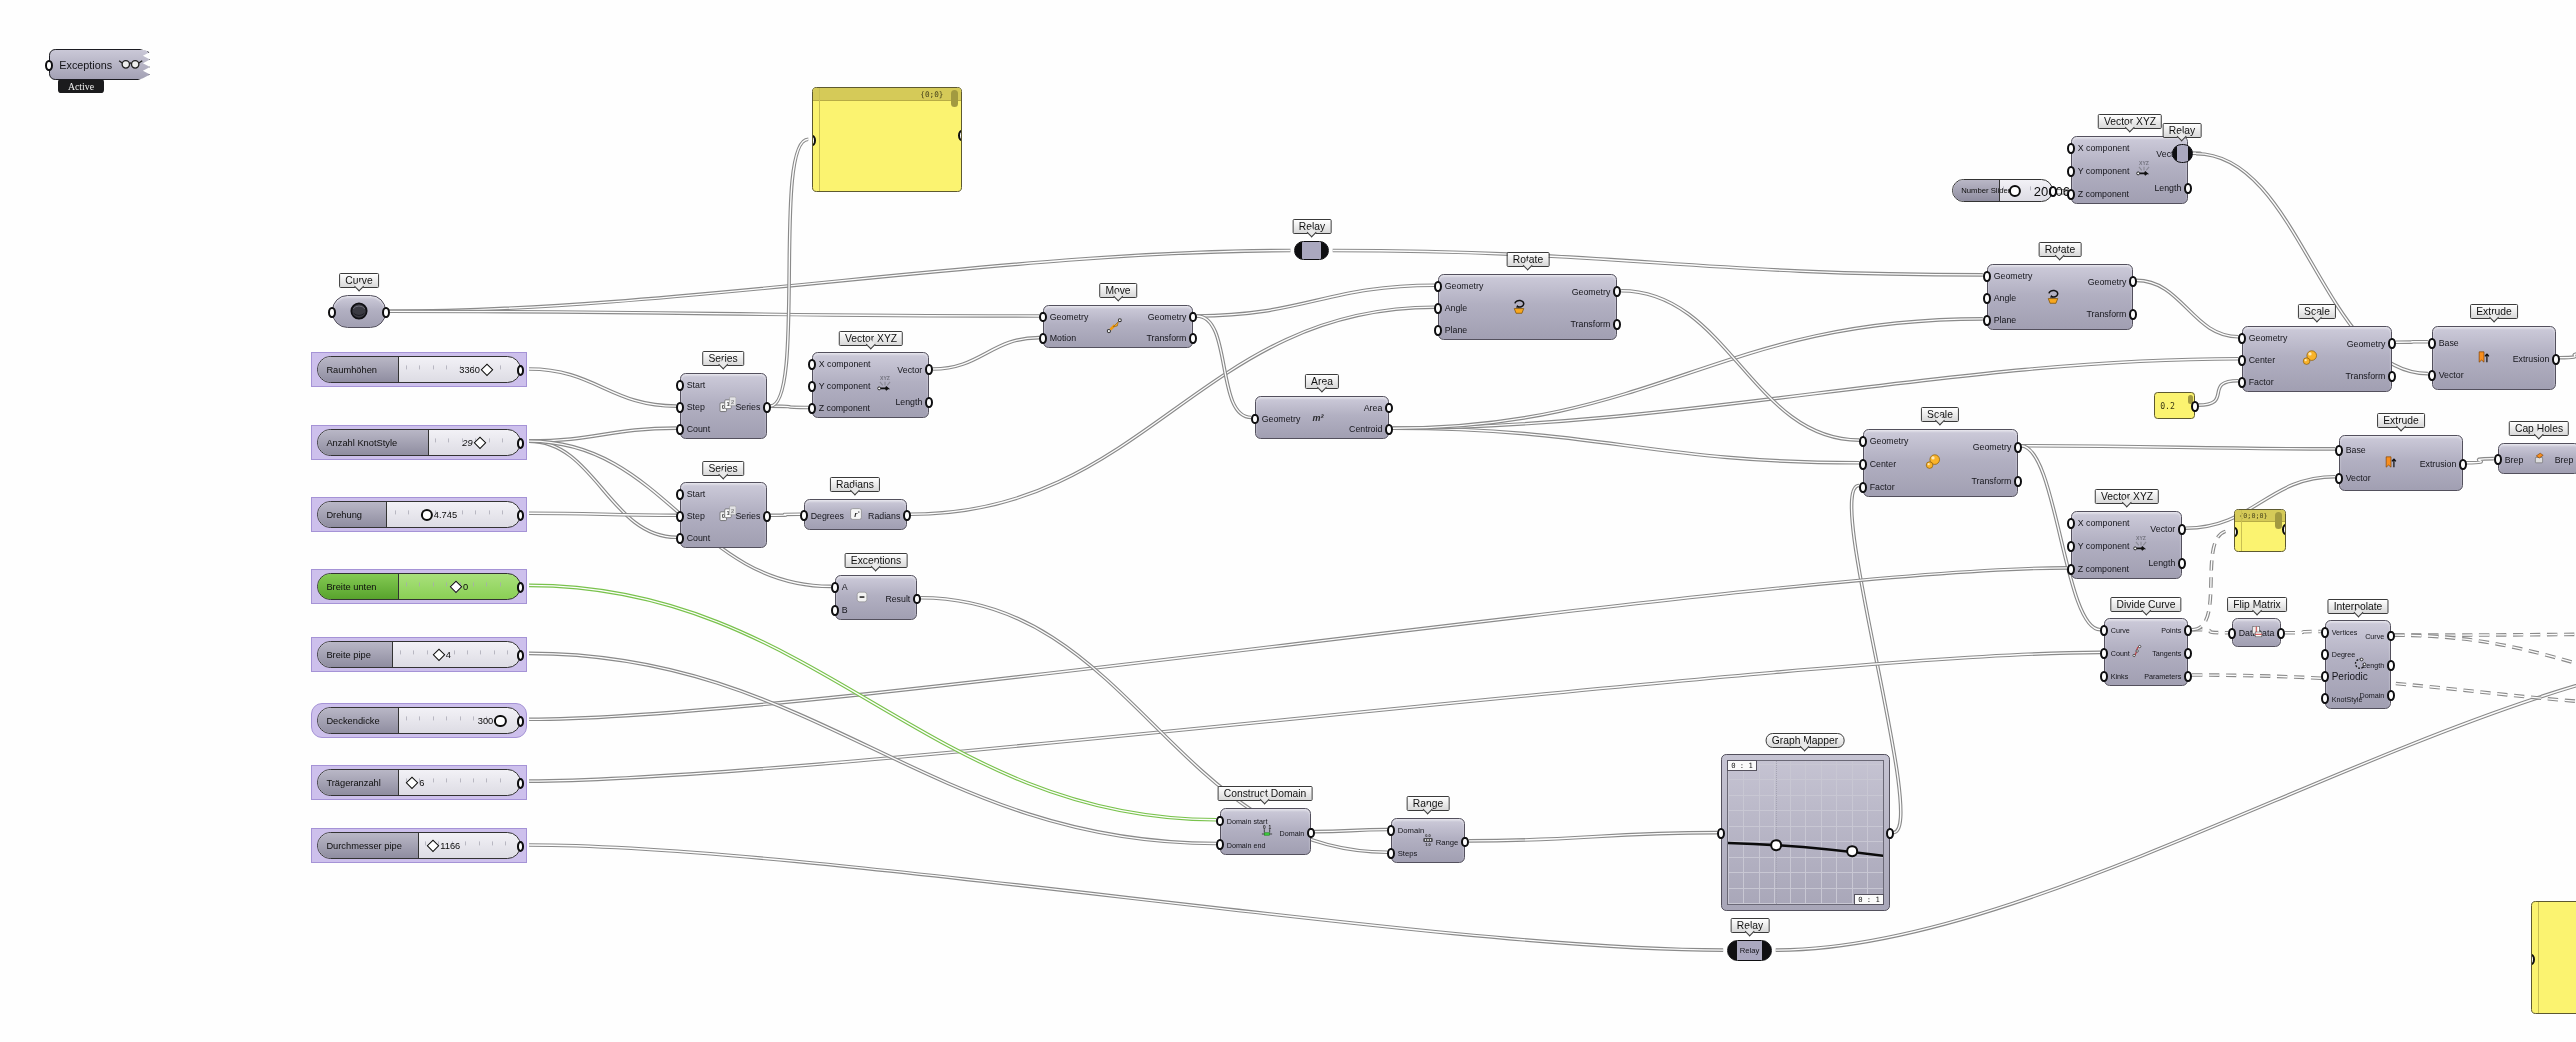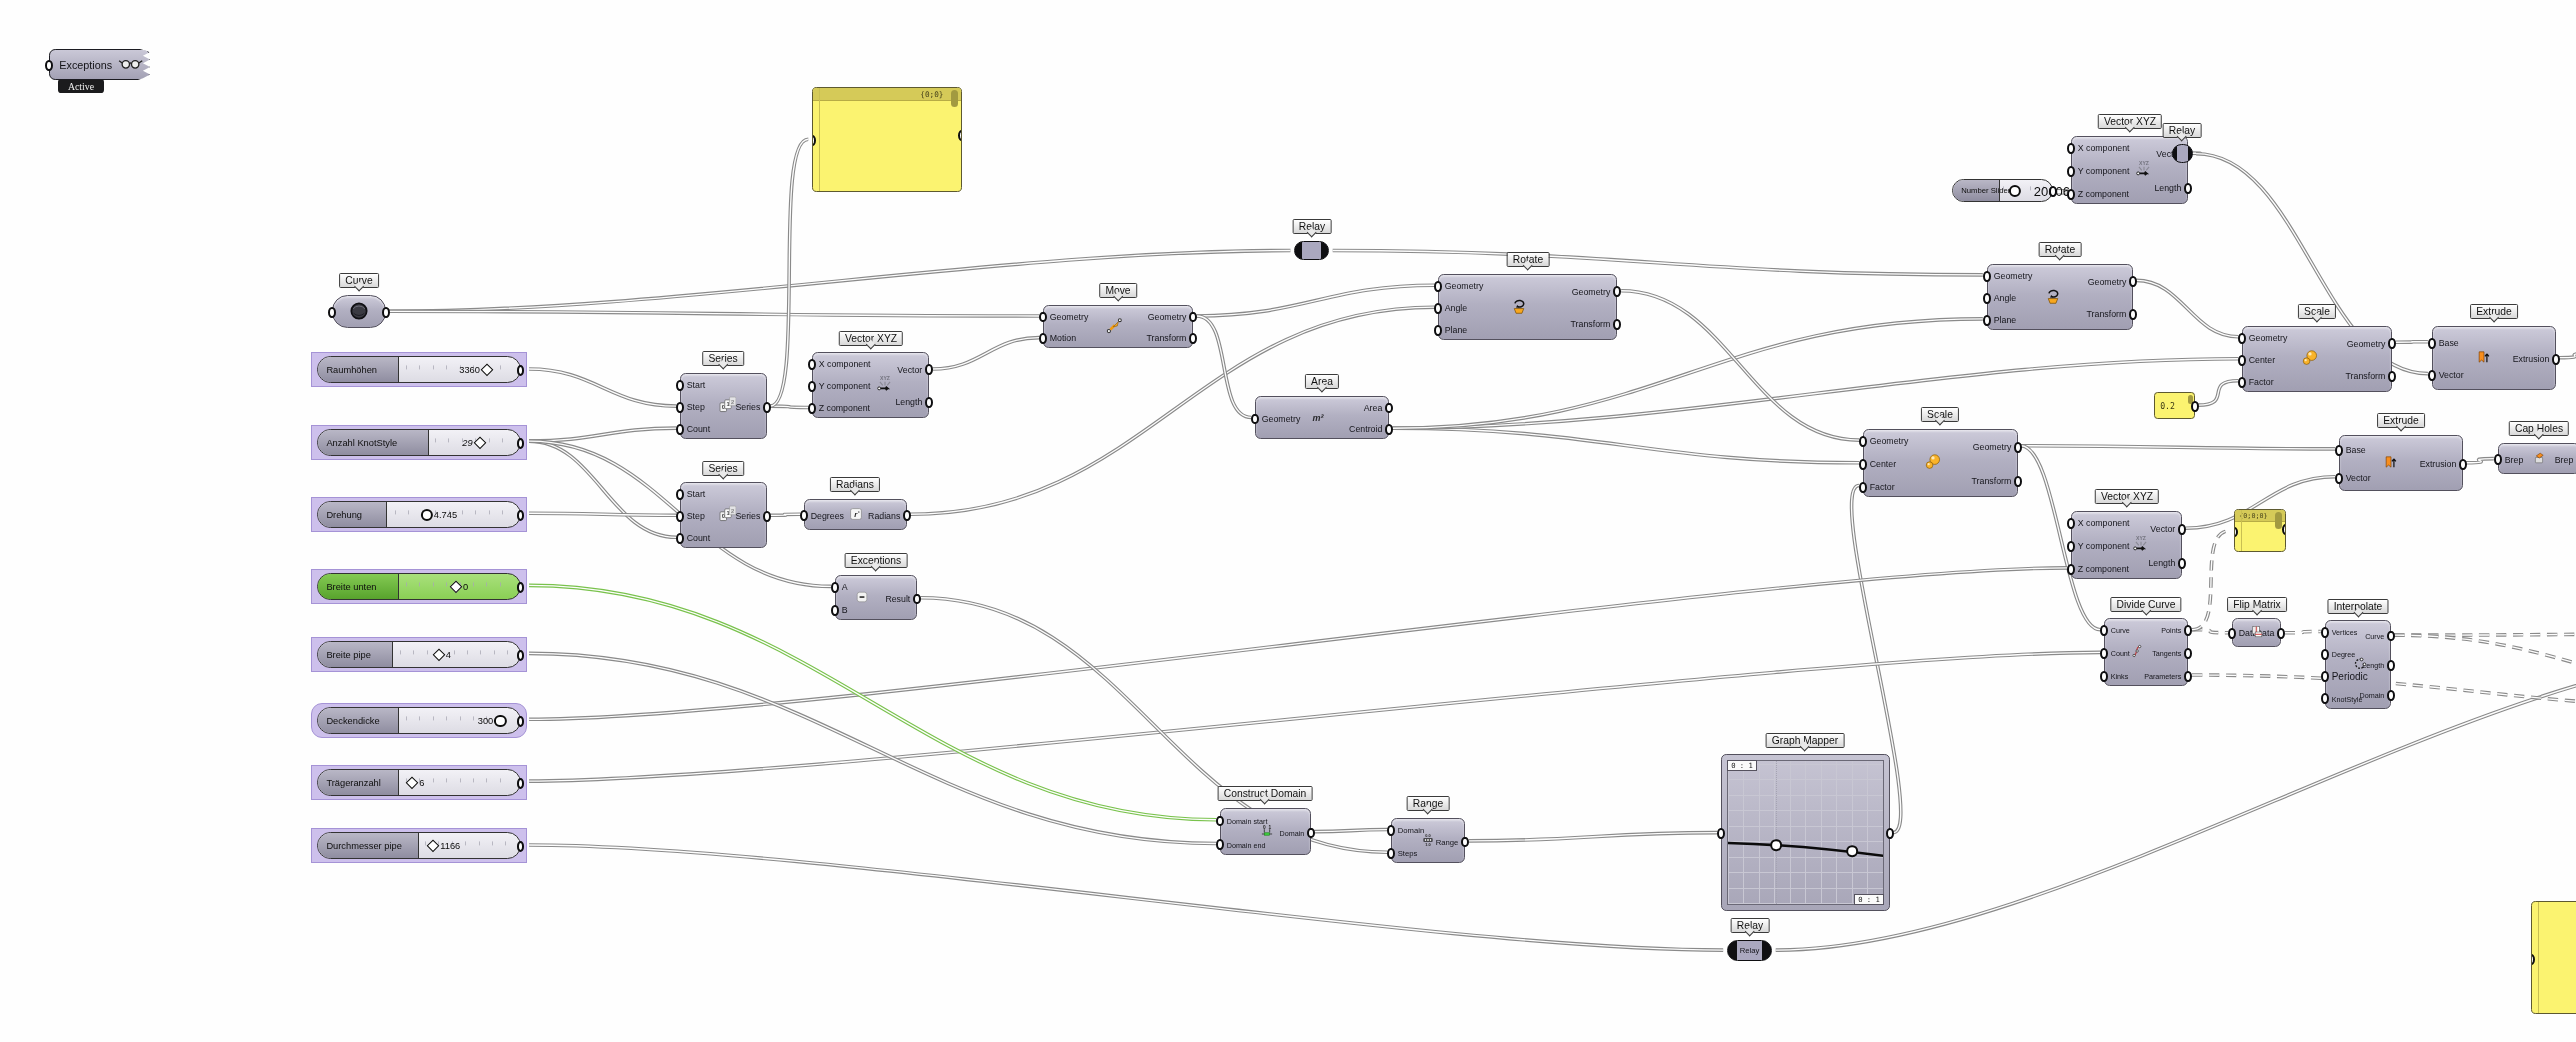--- a/index.html
+++ b/index.html
@@ -655,21 +655,21 @@
           <path d="M0 57 C 20 57.5 55 59.5 100 66" stroke="#0b0b0b" stroke-width="2.6" fill="none" vector-effect="non-scaling-stroke"></path>
         </svg>
         <div class="gmh" style="left: 31%; top: 59%;"></div>
         <div class="gmh" style="left: 80%; top: 63%;"></div>
         <div class="gmc" style="left: -1px; top: -1px;">0 : 1</div>
         <div class="gmc" style="right: -1px; bottom: -1px;">0 : 1</div>
       </div>
       <div class="nub l" style="top: 73px;"></div>
       <div class="nub r" style="top: 73px;"></div>
     </div>
-    <div class="tag" style="left: 1805px; top: 733px;"><span>Graph Mapper</span></div>
+    <div class="tag" style="left: 1805px; top: 733px; border-radius: 7px;"><span>Graph Mapper</span></div>
     <div class="node relay" style="left: 1727px; top: 940px; width: 45px; height: 20.6px; position: absolute;">
       <span>Relay</span>
     </div>
     <div class="tag" style="left: 1750px; top: 918px;"><span>Relay</span></div>
     <div class="node comp" style="left: 1220px; top: 808px; width: 91px; height: 47px; position: absolute;">
       <div class="pin in" style="top: 12px; font-size: 7.2px;">Domain start</div>
       <div class="nub l" style="top: 6.7px;"></div>
       <div class="pin in" style="top: 36px; font-size: 7.2px;">Domain end</div>
       <div class="nub l" style="top: 30px;"></div>
       <div class="pin out" style="top: 24px; font-size: 7.2px;">Domain</div>

